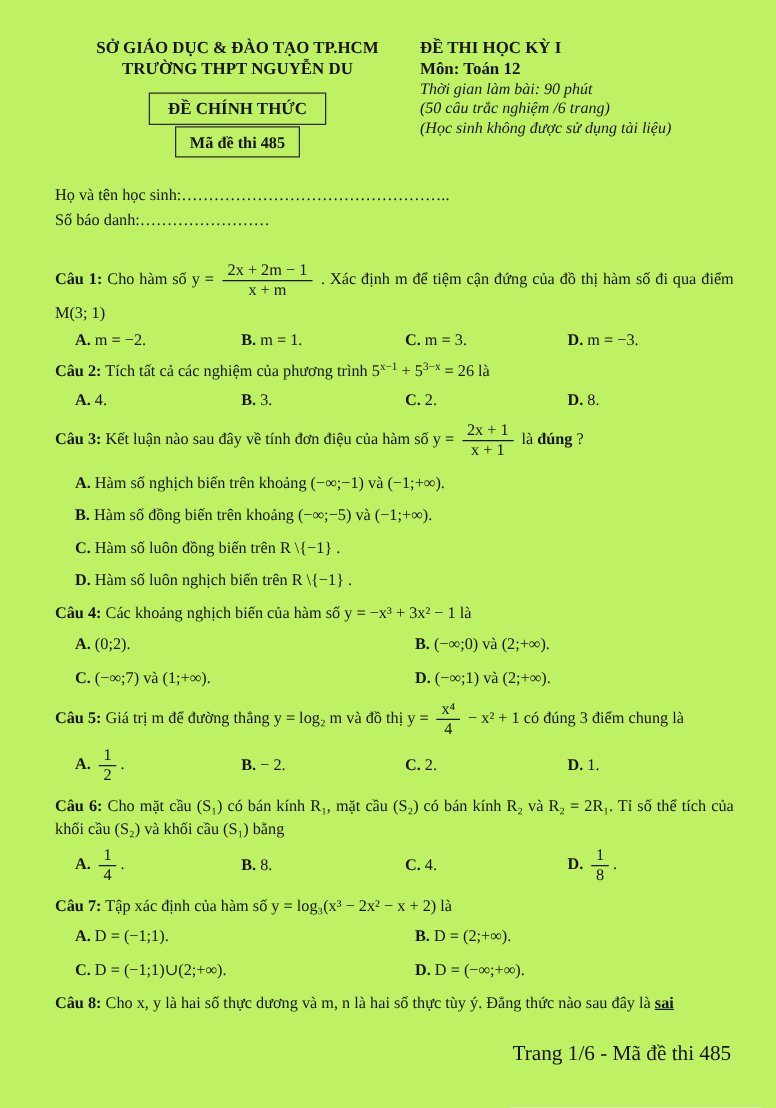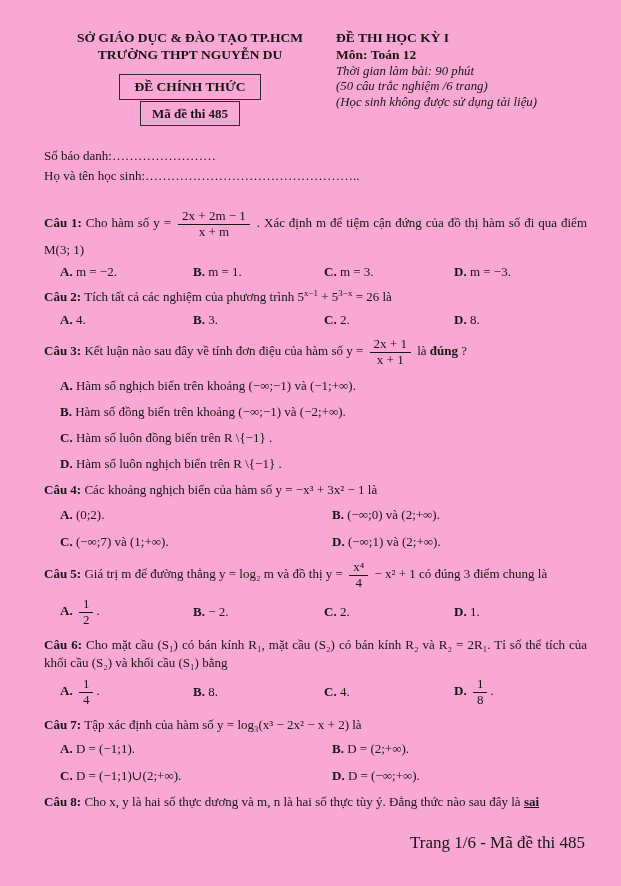--- a/index.html
+++ b/index.html
@@ -1,17 +1,17 @@
 <!DOCTYPE html>
 <html><head>
 <meta charset="utf-8">
 <style>
   html,body { margin:0; padding:0; background:#e8e8e8; }
   .page {
-    width:621px; height:886px; margin:0 auto; background:#f9a8d4;
+    width:621px; height:886px; margin:0 auto; background:#bef264;
     font-family:"Liberation Serif","DejaVu Serif",serif;
     color:#151515; font-size:13px; line-height:1.4;
     box-sizing:border-box; padding:30px 34px 10px 44px;
     position:relative; overflow:hidden;
   }
   
   .hdr { display:flex; }
   .hdr-left { width:292px; text-align:center; }
   .hdr-right { flex:1; text-align:left; }
   .hl1,.hl2 { font-weight:bold; font-size:13.5px; line-height:1.25; }
@@ -61,22 +61,22 @@
     <div class="hdr-right">
       <div class="ht1">ĐỀ THI HỌC KỲ I</div>
       <div class="ht2">Môn: Toán 12</div>
       <div class="hit">Thời gian làm bài:  90 phút</div>
       <div class="hit">(50 câu trắc nghiệm /6 trang)</div>
       <div class="hit">(Học sinh không được sử dụng tài liệu)</div>
     </div>
   </div>
 
   <div class="student">
+    <div class="stline">Họ và tên học sinh:…………………………………………..</div>
     <div class="stline">Số báo danh:……………………</div>
-    <div class="stline">Họ và tên học sinh:…………………………………………..</div>
   </div>
 
   <div class="q" style="margin-top:22px;">
     <span class="qb">Câu 1:</span><span> Cho hàm số  y = </span><span class="frac"><span class="fn">2x + 2m − 1</span><span class="fd">x + m</span></span><span> . Xác định m để tiệm cận đứng của đồ thị hàm số đi qua điểm M(3; 1)</span>
   </div>
   <div class="opts4">
     <span class="opt"><b>A.</b> <span>m = −2.</span></span>
     <span class="opt"><b>B.</b> <span>m = 1.</span></span>
     <span class="opt"><b>C.</b> <span>m = 3.</span></span>
     <span class="opt"><b>D.</b> <span>m = −3.</span></span>
@@ -90,21 +90,21 @@
     <span class="opt"><b>B.</b> <span>3.</span></span>
     <span class="opt"><b>C.</b> <span>2.</span></span>
     <span class="opt"><b>D.</b> <span>8.</span></span>
   </div>
 
   <div class="q">
     <span class="qb">Câu 3:</span><span> Kết luận nào sau đây về tính đơn điệu của hàm số  y = </span><span class="frac"><span class="fn">2x + 1</span><span class="fd">x + 1</span></span><span> là </span><span class="qb">đúng</span><span> ?</span>
   </div>
   <div class="optlist">
     <div class="optrow"><b>A.</b> <span>Hàm số nghịch biến trên khoảng (−∞;−1) và (−1;+∞).</span></div>
-    <div class="optrow"><b>B.</b> <span>Hàm số đồng biến trên khoảng (−∞;−1) và (−2;+∞).</span></div>
+    <div class="optrow"><b>B.</b> <span>Hàm số đồng biến trên khoảng (−∞;−5) và (−1;+∞).</span></div>
     <div class="optrow"><b>C.</b> <span>Hàm số luôn đồng biến trên R \{−1} .</span></div>
     <div class="optrow"><b>D.</b> <span>Hàm số luôn nghịch biến trên R \{−1} .</span></div>
   </div>
 
   <div class="q">
     <span class="qb">Câu 4:</span><span> Các khoảng nghịch biến của hàm số  y = −x³ + 3x² − 1  là</span>
   </div>
   <div class="opts2">
     <span class="opt"><b>A.</b> <span>(0;2).</span></span>
     <span class="opt"><b>B.</b> <span>(−∞;0)  và  (2;+∞).</span></span>

